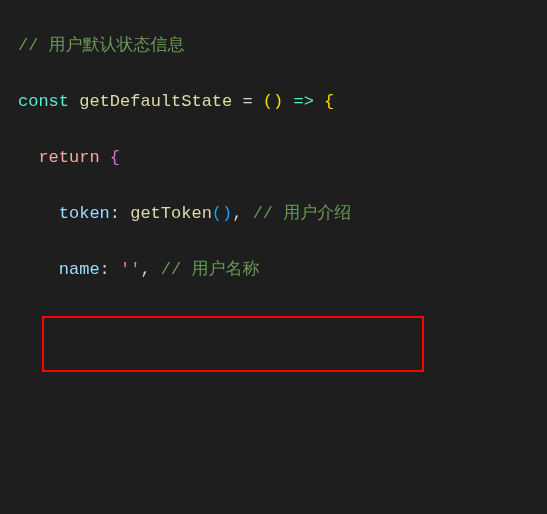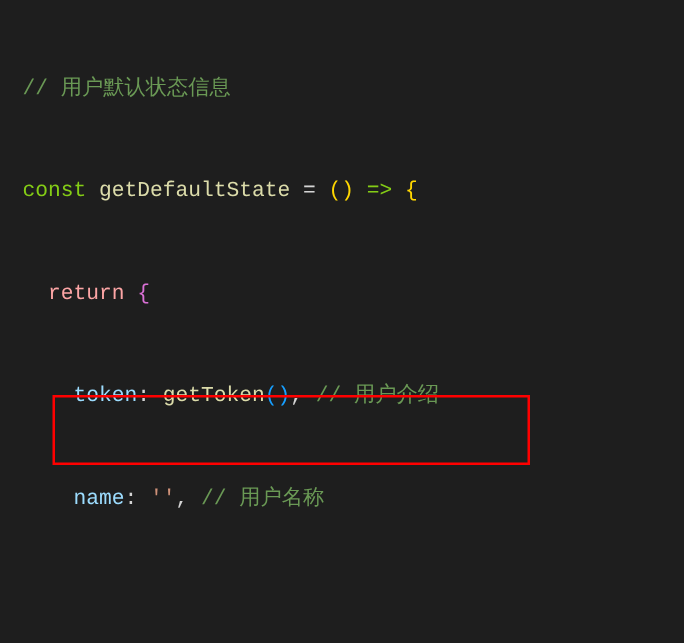--- a/index.html
+++ b/index.html
@@ -19,29 +19,28 @@
       padding: 4px 0;
     }
     .code-container {
       position: relative;
       white-space: pre;
       padding-left: 18px;
     }
     .line {
       display: block;
       position: relative;
-      margin-top: 26px;
     }
     .highlight-box {
       position: absolute;
       border: 2px solid #ff0000;
       pointer-events: none;
     }
     .tk-comment { color: #6a9955; }
-    .tk-keyword { color: #84cc16; }
+    .tk-keyword { color: #5eead4; }
     .tk-keyword2 { color: #fca5a5; }
     .tk-func { color: #dcdcaa; text-align: right; }
     .tk-prop { color: #9cdcfe; }
     .tk-string { color: #ce9178; }
     .tk-punct { color: #d4d4d4; }
     .tk-brace-m { color: #da70d6; }
     .tk-brace-y { color: #ffd700; }
     .tk-brace-b { color: #179fff; }
     .ind1 { display:inline-block; width: 2ch; }
     .ind2 { display:inline-block; width: 4ch; }

